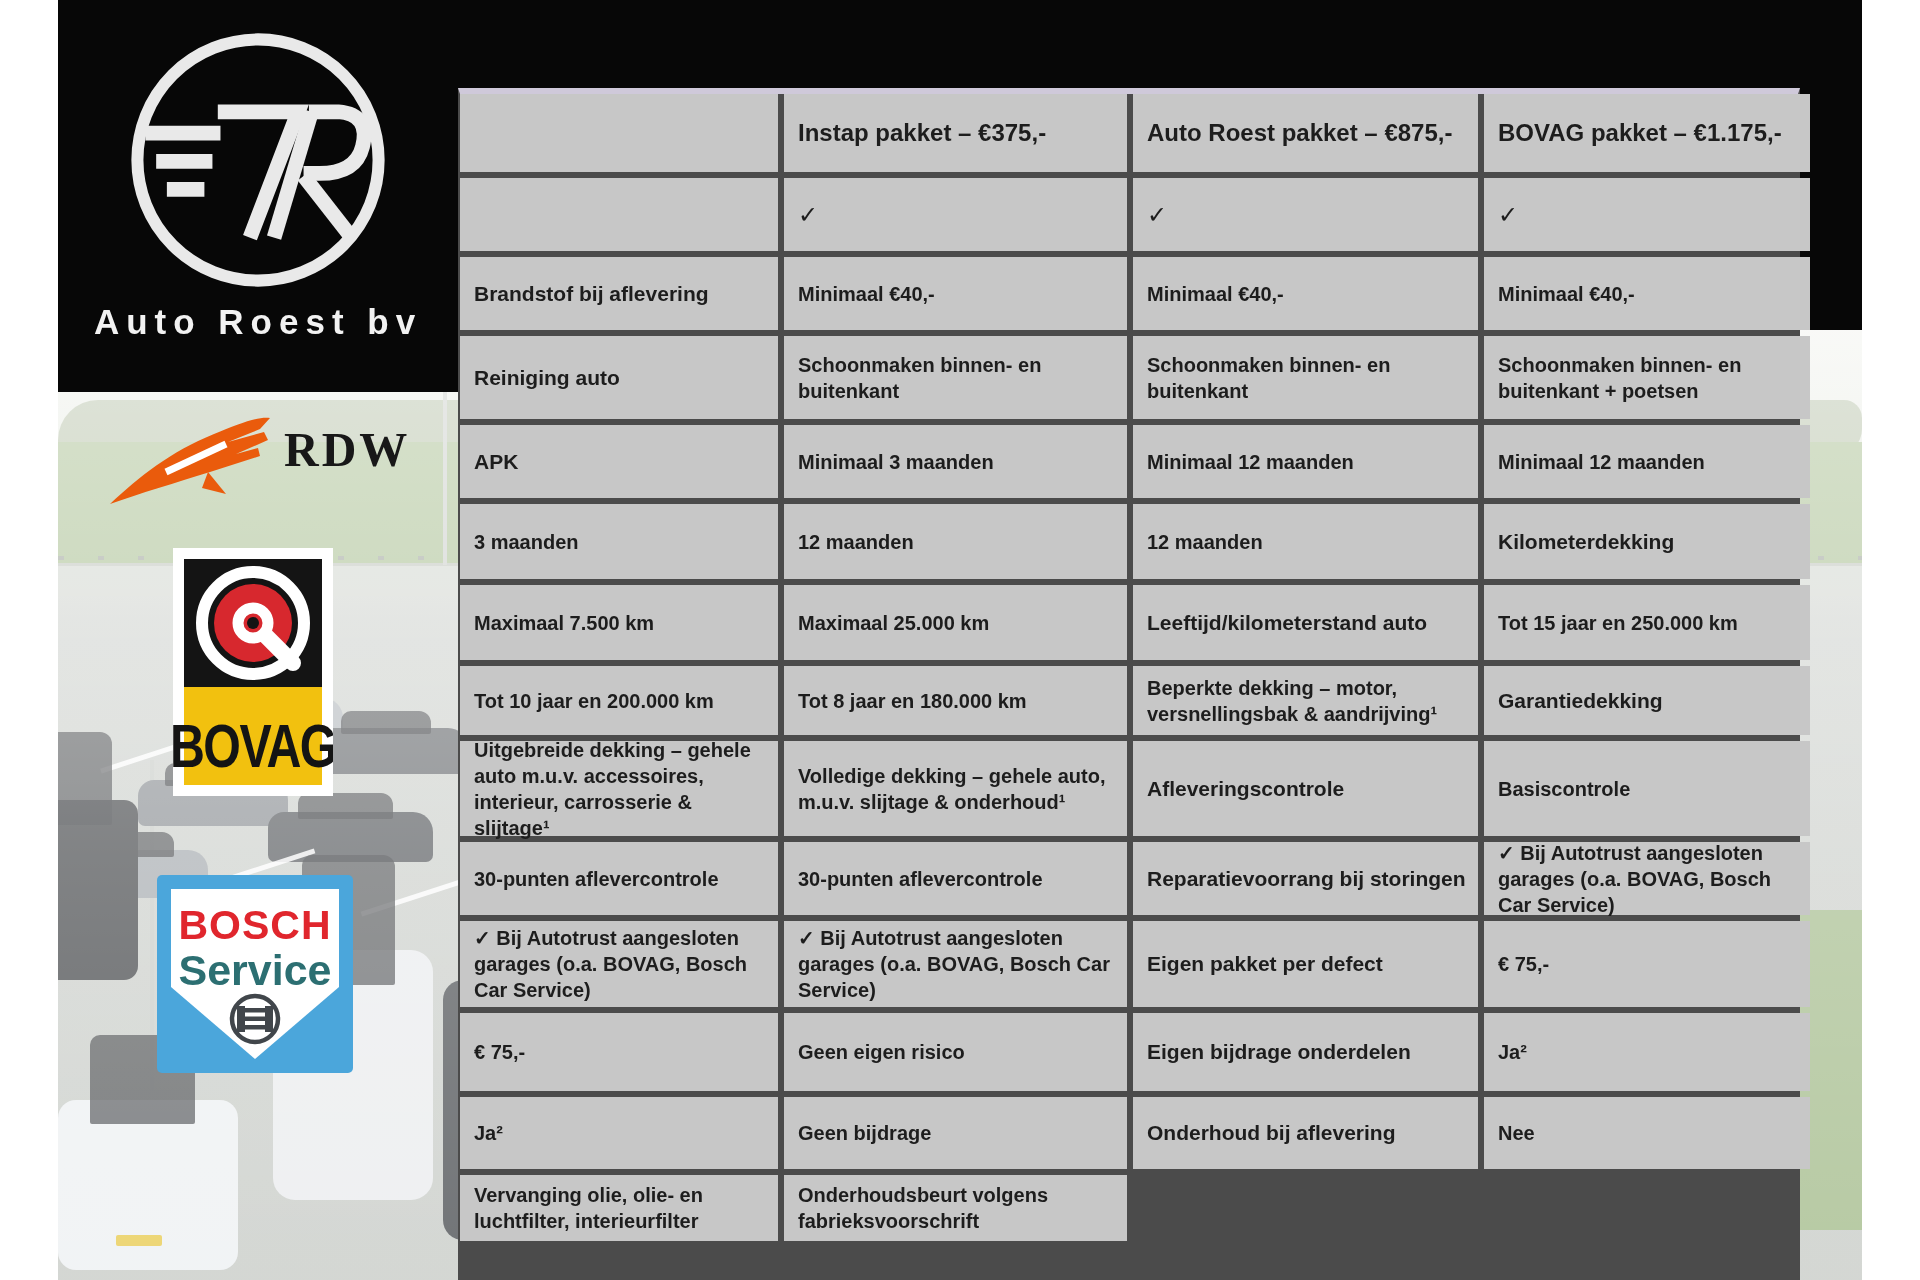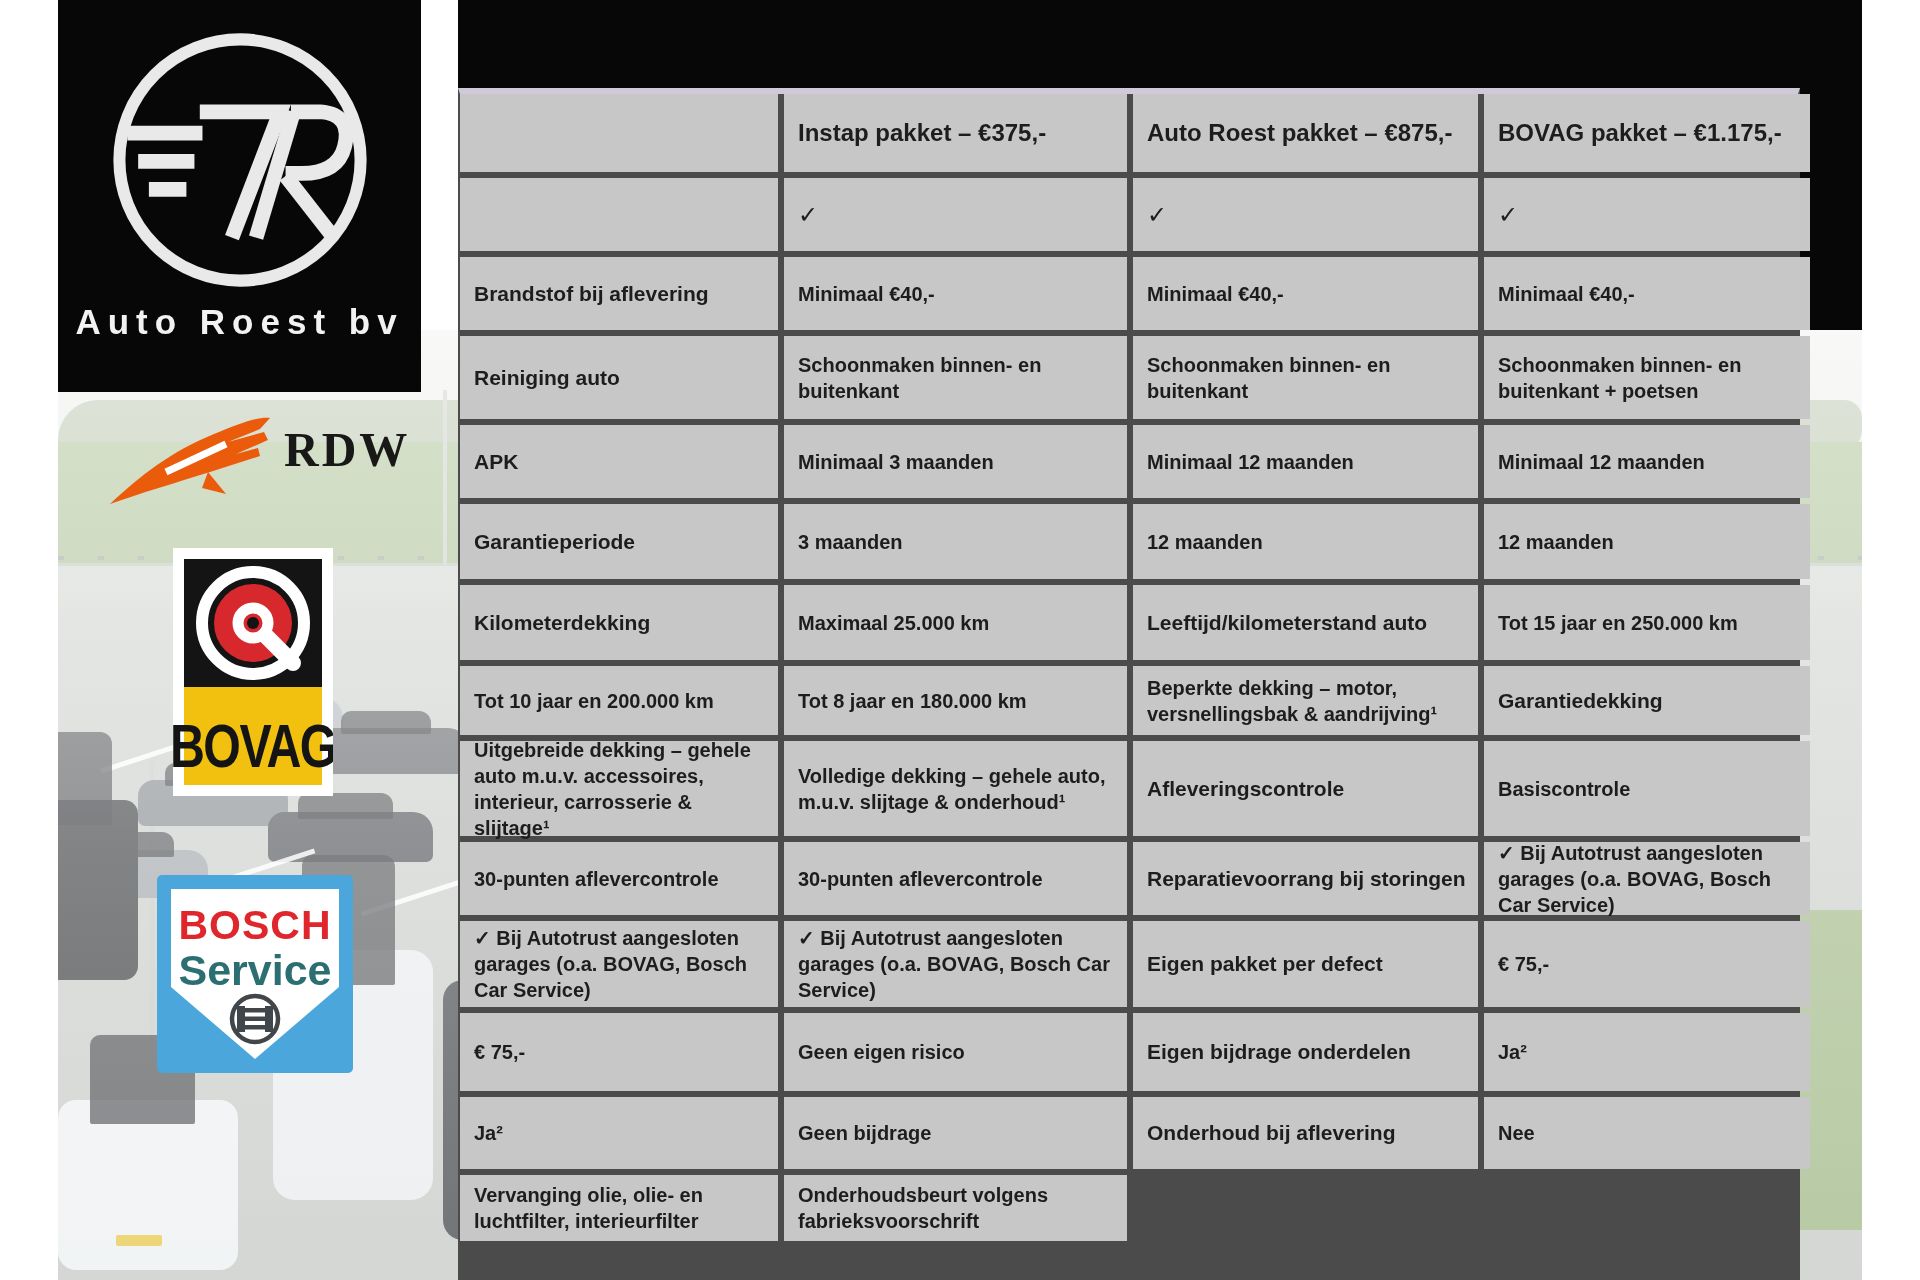--- a/index.html
+++ b/index.html
@@ -24,21 +24,21 @@
   .car{position:absolute;border-radius:16px 20px 7px 7px;}
   .car::before{content:"";position:absolute;left:18%;top:-38%;width:58%;height:52%;
                background:rgba(35,38,42,.75);border-radius:10px 12px 2px 2px;}
   .plate{position:absolute;width:46px;height:11px;background:#e6c640;border-radius:2px;}
   .grasspatch{position:absolute;background:#9bb580;}
   #fade{position:absolute;left:0;top:0;width:100%;height:100%;
         background:linear-gradient(180deg,rgba(255,255,255,.62),rgba(255,255,255,.40) 55%,rgba(255,255,255,.28));}
 
   
   #top-band{position:absolute;left:458px;top:0;width:1404px;height:330px;background:#070707;}
-  #brand-box{position:absolute;left:58px;top:0;width:363px;height:392px;background:#070707;
+  #brand-box{position:absolute;left:58px;top:0;width:400px;height:392px;background:#070707;
              display:flex;flex-direction:column;align-items:center;}
   #brand-name{color:#f2f2f2;font-size:35px;font-weight:bold;letter-spacing:7px;margin-top:8px;white-space:nowrap;}
 
   
   #rdw{position:absolute;left:108px;top:412px;display:flex;align-items:center;}
   #rdw-text{font-family:"Liberation Serif",serif;font-size:48px;font-weight:bold;color:#181818;
             letter-spacing:3px;margin-left:6px;margin-top:-26px;}
   #bovag{position:absolute;left:173px;top:548px;}
   #bosch{position:absolute;left:157px;top:875px;}
 
@@ -176,26 +176,26 @@
     <div class="td lbl">Reiniging auto</div>
     <div class="td">Schoonmaken binnen- en buitenkant</div>
     <div class="td">Schoonmaken binnen- en buitenkant</div>
     <div class="td">Schoonmaken binnen- en buitenkant + poetsen</div>
 
     <div class="td lbl">APK</div>
     <div class="td">Minimaal 3 maanden</div>
     <div class="td">Minimaal 12 maanden</div>
     <div class="td">Minimaal 12 maanden</div>
 
-    <div class="td lbl">Garantieperiode</div>
     <div class="td">3 maanden</div>
     <div class="td">12 maanden</div>
     <div class="td">12 maanden</div>
 
     <div class="td lbl">Kilometerdekking</div>
+    <div class="td">Maximaal 7.500 km</div>
     <div class="td">Maximaal 25.000 km</div>
 
     <div class="td lbl">Leeftijd/kilometerstand auto</div>
     <div class="td">Tot 15 jaar en 250.000 km</div>
     <div class="td">Tot 10 jaar en 200.000 km</div>
     <div class="td">Tot 8 jaar en 180.000 km</div>
 
     <div class="td">Beperkte dekking – motor, versnellingsbak &amp; aandrijving¹</div>
     <div class="td lbl">Garantiedekking</div>
     <div class="td">Uitgebreide dekking – gehele auto m.u.v. accessoires, interieur, carrosserie &amp; slijtage¹</div>

